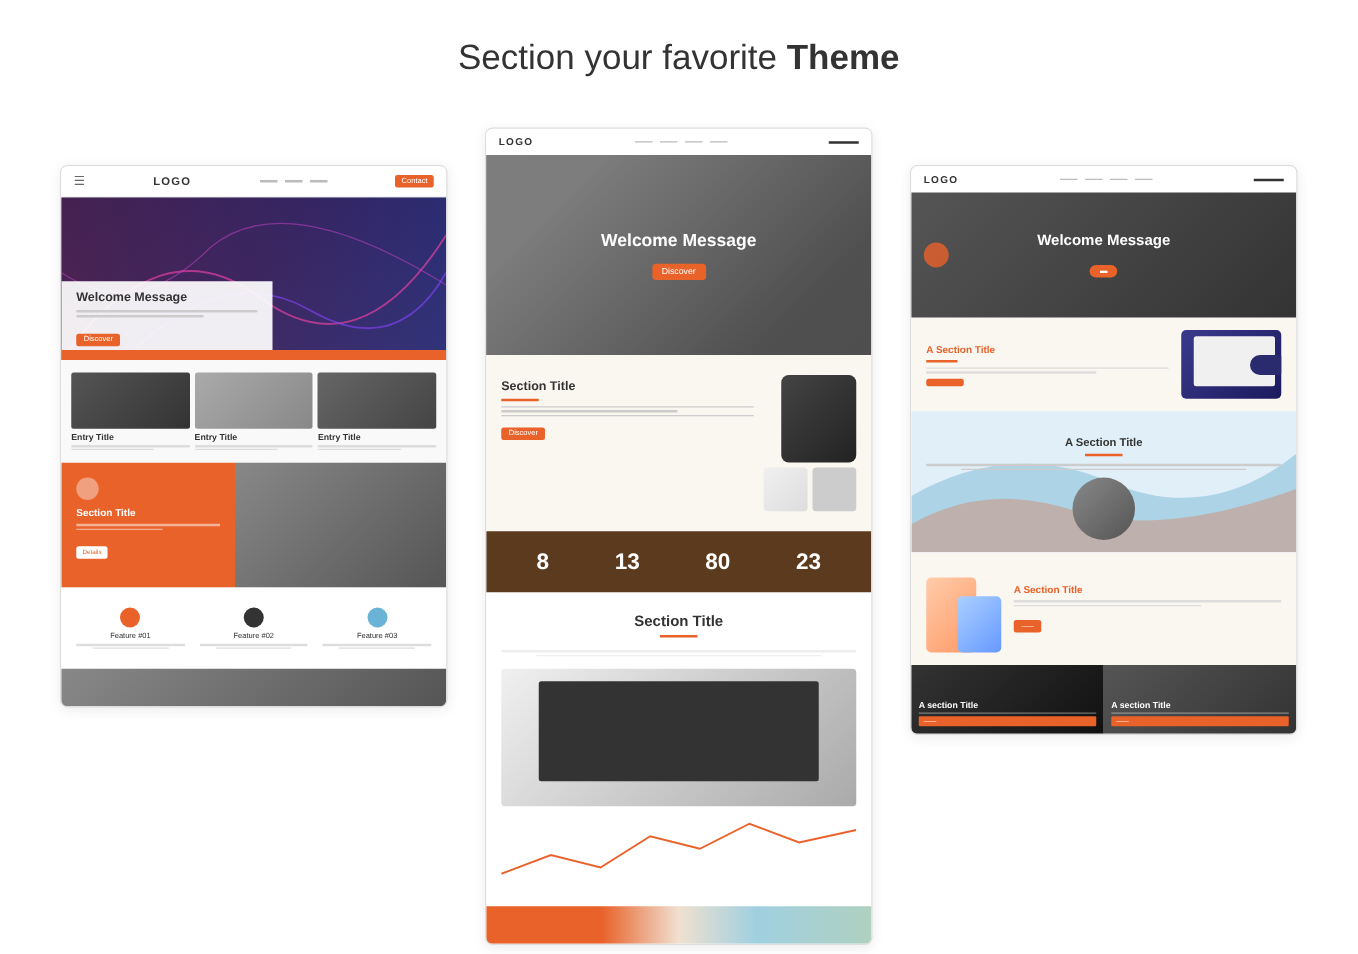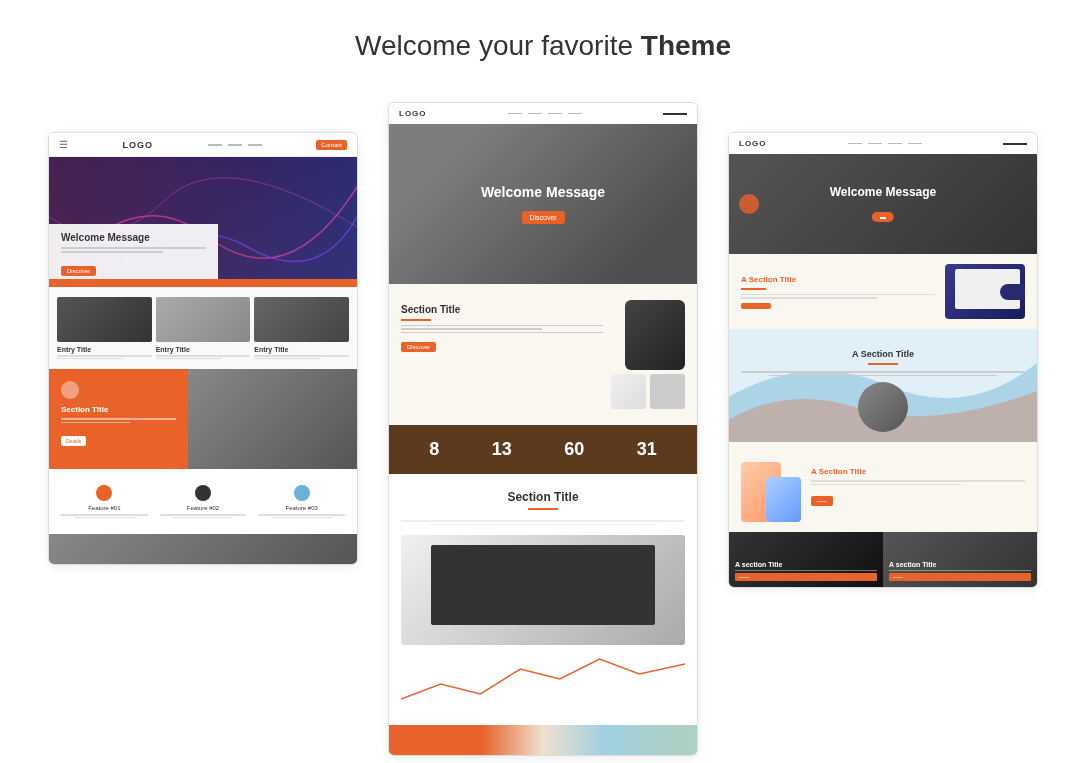--- a/index.html
+++ b/index.html
@@ -510,21 +510,21 @@
     }
     .wave-blue {
       fill: #7ab8d4;
       opacity: 0.5;
     }
   </style>
 </head>
 <body>
 
 <h1 class="page-title">
-  <span>Welcome your favorite </span><strong>Theme</strong>
+  <span>Section your favorite </span><strong>Theme</strong>
 </h1>
 
 <div class="themes-container">
 
   <div class="theme-card theme1">
 
     <div class="t1-nav">
       <span class="hamburger">☰</span>
       <span class="logo">LOGO</span>
       <div class="nav-links">
@@ -653,25 +653,25 @@
     <div class="t2-counter">
       <div class="t2-count-item">
         <div class="t2-count-num">8</div>
         <div class="t2-count-label"></div>
       </div>
       <div class="t2-count-item">
         <div class="t2-count-num">13</div>
         <div class="t2-count-label"></div>
       </div>
       <div class="t2-count-item">
-        <div class="t2-count-num">60</div>
+        <div class="t2-count-num">80</div>
         <div class="t2-count-label"></div>
       </div>
       <div class="t2-count-item">
-        <div class="t2-count-num">31</div>
+        <div class="t2-count-num">23</div>
         <div class="t2-count-label"></div>
       </div>
     </div>
 
     <div class="t2-section">
       <div class="t2-section-title">Section Title</div>
       <div class="t2-section-line"></div>
       <div class="t2-section-lines">
         <div class="sl"></div>
         <div class="sl sl2"></div>

